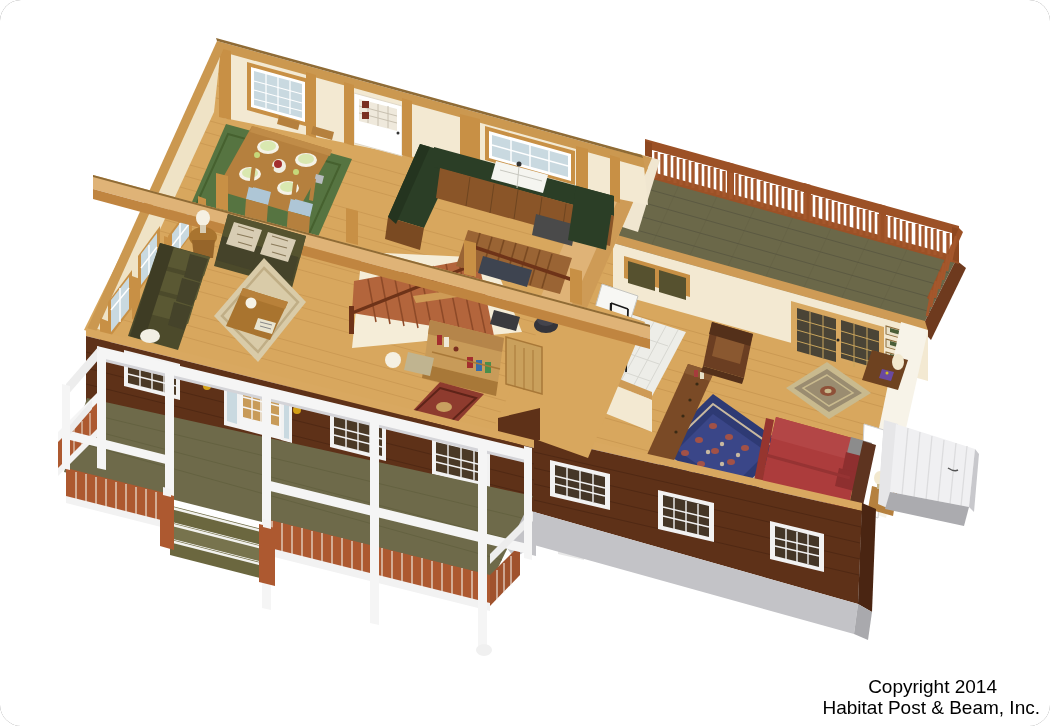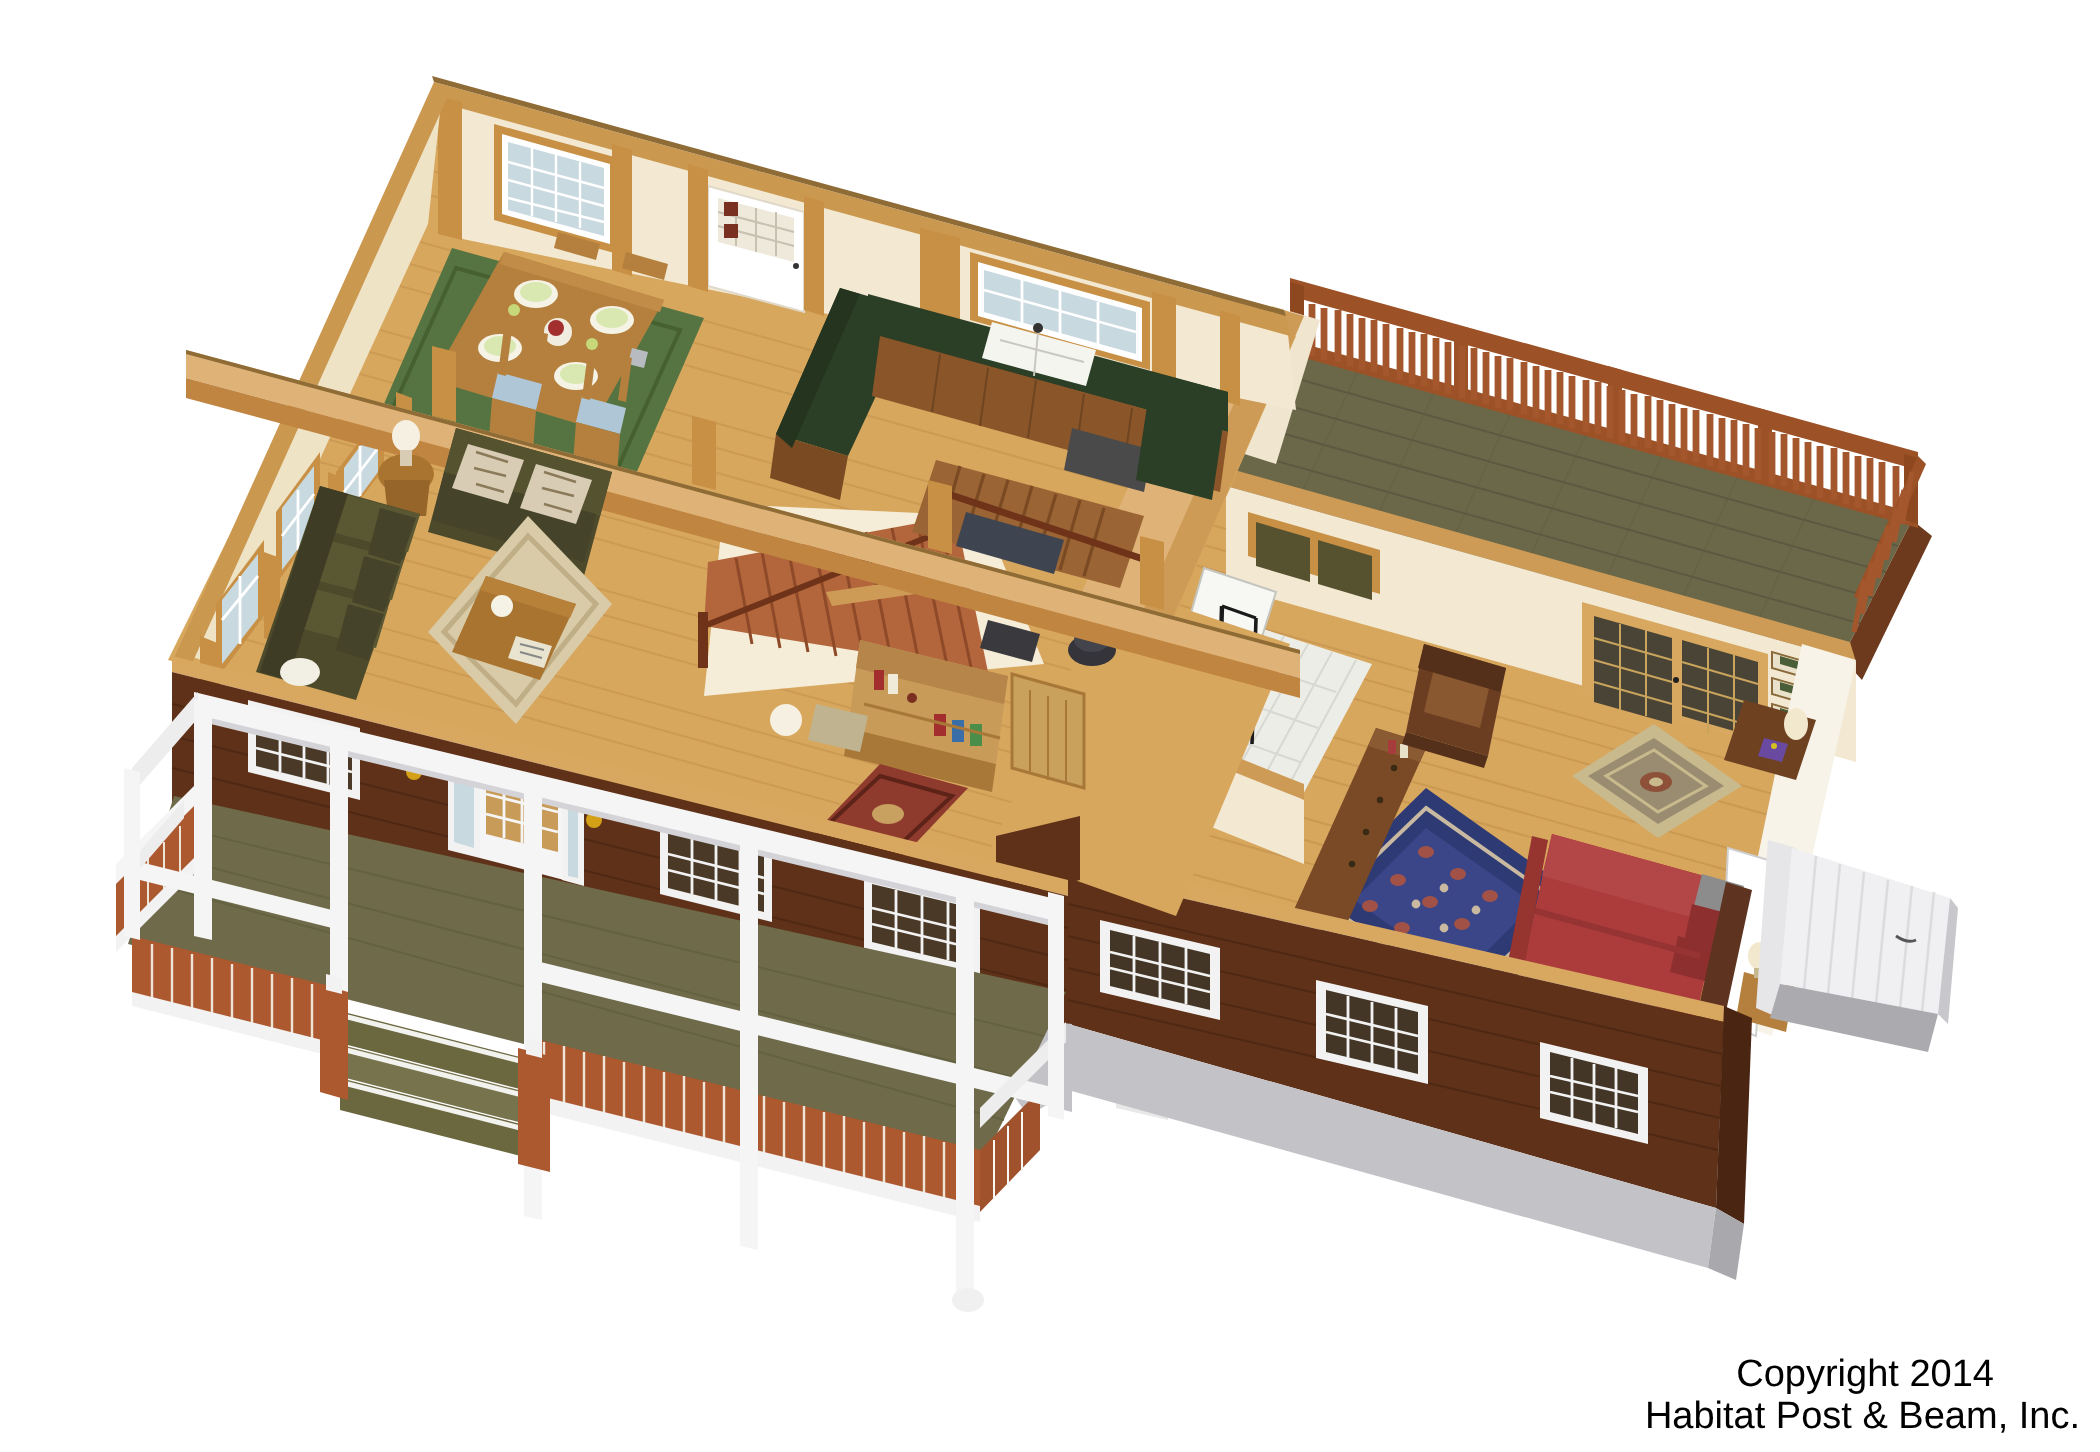--- a/index.html
+++ b/index.html
@@ -1,16 +1,16 @@
 <!DOCTYPE html>
 <html><head>
 <meta charset="utf-8">
 <style>
 html,body{margin:0;padding:0;background:#ffffff;}
-#stage{position:relative;width:1050px;height:726px;overflow:hidden;background:#737373;font-family:"Liberation Sans", sans-serif;}
+#stage{position:relative;width:1050px;height:726px;overflow:hidden;background:#737373;font-family:"Liberation Sans", sans-serif;border-radius:21px;}
 </style>
 </head>
 <body>
 <div id="stage">
 <svg width="1050" height="726" viewBox="0 0 1050 726" xmlns="http://www.w3.org/2000/svg">
 
 <rect x="0" y="0" width="1050" height="726" fill="#ffffff"></rect>
 <g id="rightwing">
 
 <polygon points="612,242 923,330 876,510 534,436" fill="#D8A75E"></polygon>

